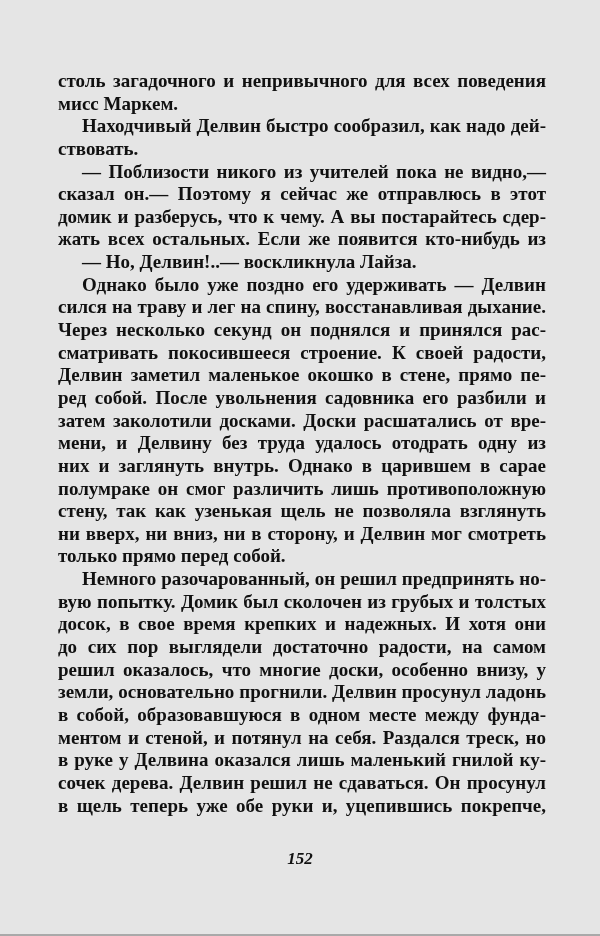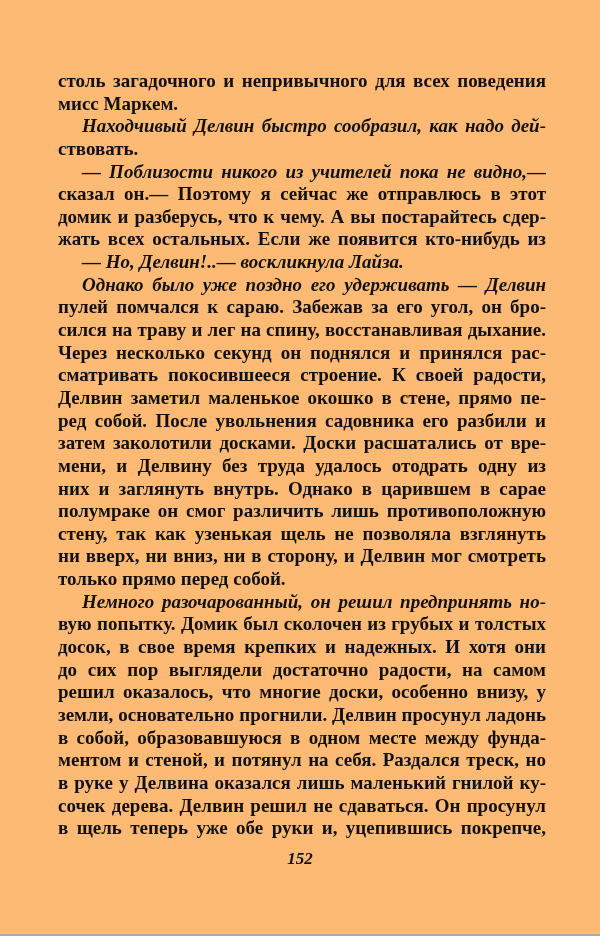--- a/index.html
+++ b/index.html
@@ -13,21 +13,21 @@
       position: relative;
       overflow: hidden;
       font-family: "Liberation Serif", "DejaVu Serif", serif;
       color: #111111;
     }
     .page {
       position: absolute;
       left: 0; top: 0;
       width: 600px;
       height: 934px;
-      background: #fdba74;
+      background: #e5e5e5;
       border-bottom: 2px solid #a9a9a9;
     }
     .text-block {
       position: absolute;
       left: 58px;
       top: 70px;
       width: 488px;
     }
     .line {
       display: block;
@@ -38,21 +38,20 @@
       text-align: justify;
       text-align-last: justify;
       font-weight: bold;
       letter-spacing: 0px;
     }
     .line.last {
       text-align-last: left;
     }
     .line.indent {
       padding-left: 24px;
-      font-style: italic;
     }
     .page-number {
       position: absolute;
       left: 0;
       width: 600px;
       top: 848px;
       text-align: center;
       font-size: 17px;
       font-weight: bold;
       line-height: 22px;
@@ -72,21 +71,20 @@
     <span class="line last">ствовать.</span>
 
     <span class="line indent">— Поблизости никого из учителей пока не видно,—</span>
     <span class="line">сказал он.— Поэтому я сейчас же отправлюсь в этот</span>
     <span class="line">домик и разберусь, что к чему. А вы постарайтесь сдер-</span>
     <span class="line">жать всех остальных. Если же появится кто-нибудь из</span>
 
     <span class="line indent last">— Но, Делвин!..— воскликнула Лайза.</span>
 
     <span class="line indent">Однако было уже поздно его удерживать — Делвин</span>
-    <span class="line">пулей помчался к сараю. Забежав за его угол, он бро-</span>
     <span class="line">сился на траву и лег на спину, восстанавливая дыхание.</span>
     <span class="line">Через несколько секунд он поднялся и принялся рас-</span>
     <span class="line">сматривать покосившееся строение. К своей радости,</span>
     <span class="line">Делвин заметил маленькое окошко в стене, прямо пе-</span>
     <span class="line">ред собой. После увольнения садовника его разбили и</span>
     <span class="line">затем заколотили досками. Доски расшатались от вре-</span>
     <span class="line">мени, и Делвину без труда удалось отодрать одну из</span>
     <span class="line">них и заглянуть внутрь. Однако в царившем в сарае</span>
     <span class="line">полумраке он смог различить лишь противоположную</span>
     <span class="line">стену, так как узенькая щель не позволяла взглянуть</span>

